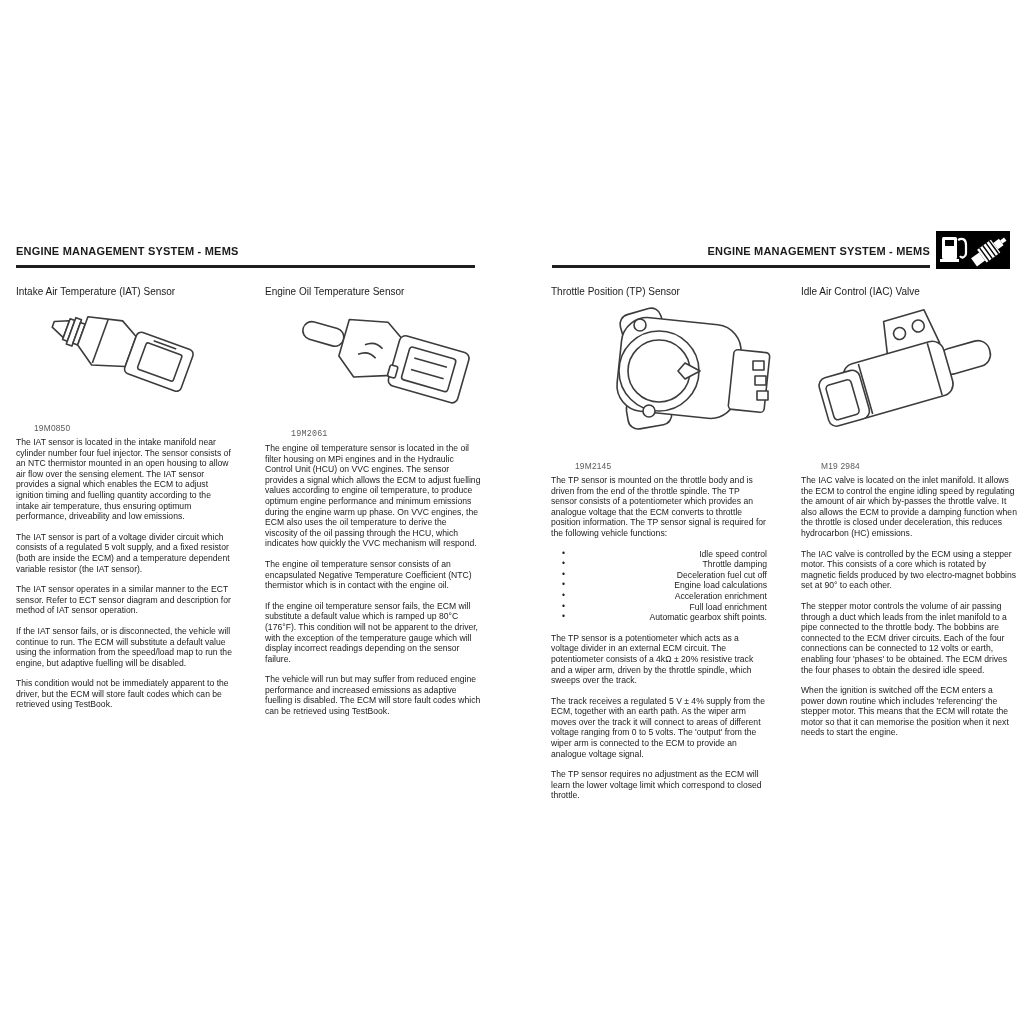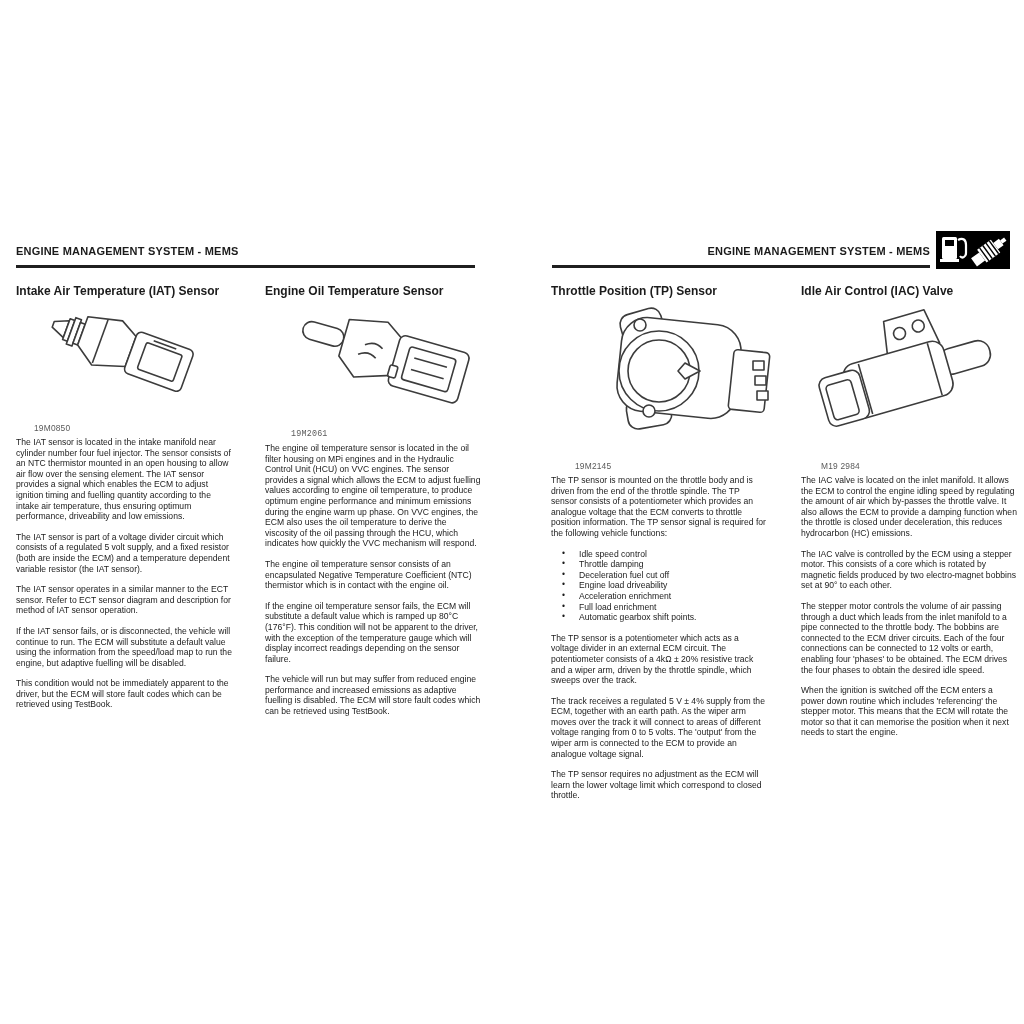--- a/index.html
+++ b/index.html
@@ -14,38 +14,38 @@
   .hdr-right{right:94px;}
   .rule{position:absolute;top:265px;height:3px;background:#1f1f1f;}
   .rule-left{left:16px;width:459px;}
   .rule-right{left:552px;width:378px;}
   .corner-icon{position:absolute;left:936px;top:231px;width:74px;height:38px;}
   .col{position:absolute;top:286px;width:216px;font-size:8.6px;line-height:10.6px;text-align:left;}
   #col-iat{left:16px;}
   #col-oil{left:265px;}
   #col-tp{left:551px;}
   #col-iac{left:801px;}
-  .col h3{font-size:12px;line-height:11px;margin:0;font-weight:bold;}
+  .col h3{font-size:10px;line-height:11px;margin:0;font-weight:normal;}
   .figwrap{position:relative;}
   .fw-1{height:140px;}
   .fw-2{height:146px;font-family:Liberation Mono, monospace;}
   .fw-3{height:178px;}
   .fw-4{height:178px;}
   .figcap{position:absolute;bottom:3px;font-size:8.4px;color:#5a5a5a;letter-spacing:.2px;}
   .cap-1{left:18px;}
   .cap-2{left:26px;}
   .cap-3{left:24px;text-align:center;}
   .cap-4{left:20px;}
   .figart{position:absolute;}
   .fa-1{left:28px;top:6px;}
   .fa-2{left:30px;top:10px;}
   .fa-3{left:42px;top:8px;}
   .fa-4{left:16px;top:12px;}
   .col p{margin:0 0 10px 0;}
-  .col ul{margin:0 0 10px 0;padding:0 0 0 28px;list-style:none;}
+  .col ul{margin:0 0 10px 0;padding:0 0 0 28px;list-style:none;text-align:right;}
   .col li{position:relative;}
   .col li::before{content:"\2022";position:absolute;left:-17px;top:-1px;}
   svg line, svg path, svg rect, svg polygon, svg circle{vector-effect:non-scaling-stroke;}
 </style>
 </head>
 <body>
 
 <div class="page">
 
   <div class="hdr hdr-left">ENGINE MANAGEMENT SYSTEM - MEMS</div>
@@ -142,21 +142,21 @@
           <circle cx="56" cy="106" r="6"></circle>
         </g>
       </svg>
       <span class="figcap cap-3">19M2145</span>
     </div>
     <p>The TP sensor is mounted on the throttle body and is driven from the end of the throttle spindle. The TP sensor consists of a potentiometer which provides an analogue voltage that the ECM converts to throttle position information. The TP sensor signal is required for the following vehicle functions:</p>
     <ul>
       <li>Idle speed control</li>
       <li>Throttle damping</li>
       <li>Deceleration fuel cut off</li>
-      <li>Engine load driveability</li>
+      <li>Engine load calculations</li>
       <li>Acceleration enrichment</li>
       <li>Full load enrichment</li>
       <li>Automatic gearbox shift points.</li>
     </ul>
     <p>The TP sensor is a potentiometer which acts as a voltage divider in an external ECM circuit. The potentiometer consists of a 4kΩ ± 20% resistive track and a wiper arm, driven by the throttle spindle, which sweeps over the track.</p>
     <p>The track receives a regulated 5 V ± 4% supply from the ECM, together with an earth path. As the wiper arm moves over the track it will connect to areas of different voltage ranging from 0 to 5 volts. The 'output' from the wiper arm is connected to the ECM to provide an analogue voltage signal.</p>
     <p>The TP sensor requires no adjustment as the ECM will learn the lower voltage limit which correspond to closed throttle.</p>
   </div>
 
   <div class="col" id="col-iac">

